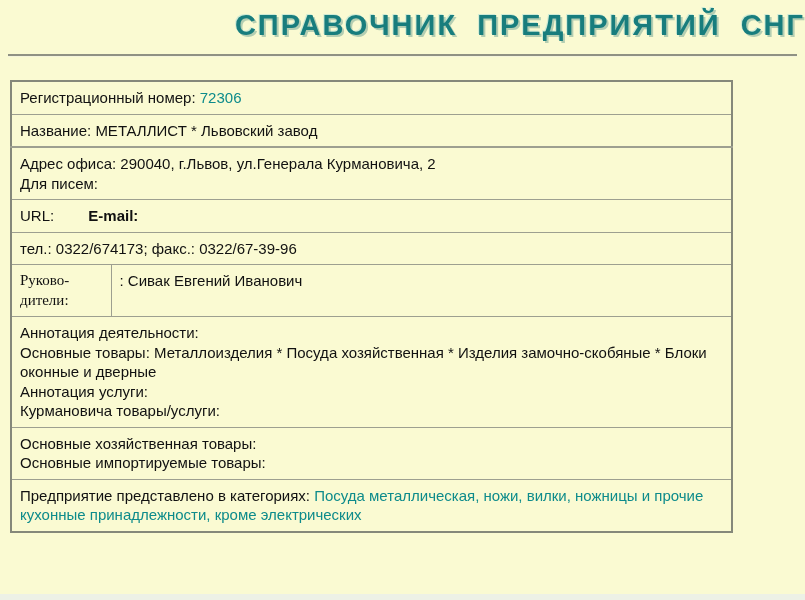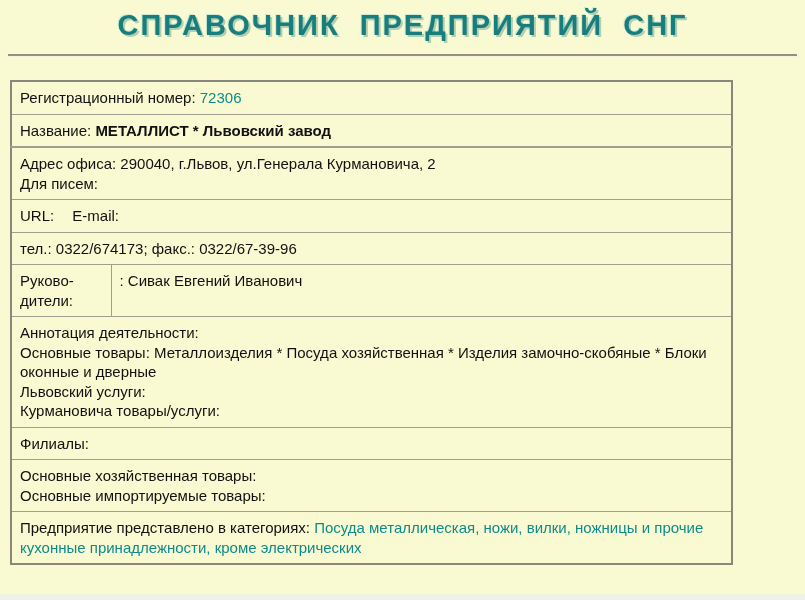--- a/index.html
+++ b/index.html
@@ -10,21 +10,21 @@
     overflow: hidden;
   }
   .content {
     background: #FAFAD2;
     height: 594px;
     box-sizing: border-box;
     overflow: hidden;
   }
   .page-title {
     margin: 0; padding-top: 9px;
-    text-align: center;
+    text-align: right;
     color: #187d7d;
     font-size: 29px;
     font-weight: bold;
     letter-spacing: 2px;
     word-spacing: 10px;
     text-shadow: 2px 2px 0 rgba(20,105,105,0.30), -1px -1px 0 rgba(170,220,215,0.55);
     font-family: "Liberation Sans", sans-serif;
   }
   .rule {
     margin: 12px 8px 0 8px;
@@ -45,23 +45,23 @@
   }
   td {
     border: 1px solid #9d9f90;
     padding: 6px 8px;
     vertical-align: top;
     line-height: 1.3;
     word-wrap: break-word;
   }
   tr.thick-top td { border-top-width: 2px; }
   .lnk { color: #0d8b8b; text-decoration: none; cursor: pointer; }
-  .bold { font-weight: bold; }
-  .pre { white-space: pre-line; }
-  .email-label { margin-left: 14px; }
+  .bold { font-weight: normal; }
+  .pre { white-space: pre-line; font-family: Liberation Serif, serif; }
+  .email-label { margin-left: 30px; font-weight: bold; }
   col.c1 { width: 100px; }
 </style>
 </head>
 <body>
 
 <div class="content">
 
   <h1 class="page-title">СПРАВОЧНИК ПРЕДПРИЯТИЙ СНГ</h1>
 
   <hr class="rule">
@@ -112,28 +112,25 @@
         <td class="pre">Руково-
 дители:</td>
         <td>: Сивак Евгений Иванович</td>
       </tr>
 
 
       <tr>
         <td colspan="2">
           <div>Аннотация деятельности:</div>
           <div>Основные товары: Металлоизделия * Посуда хозяйственная * Изделия замочно-скобяные * Блоки оконные и дверные</div>
-          <div>Львовский услуги:</div>
+          <div>Аннотация услуги:</div>
           <div>Курмановича товары/услуги:</div>
         </td>
       </tr>
 
-      <tr>
-        <td colspan="2">Филиалы:</td>
-      </tr>
 
       <tr>
         <td colspan="2">
           <div>Основные хозяйственная товары:</div>
           <div>Основные импортируемые товары:</div>
         </td>
       </tr>
 
       <tr>
         <td colspan="2">

